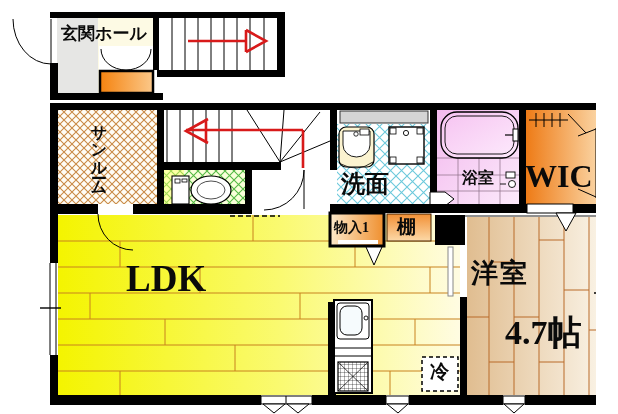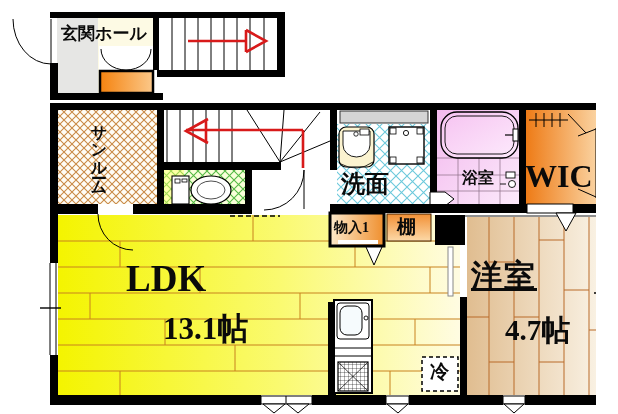--- a/index.html
+++ b/index.html
@@ -348,17 +348,16 @@
 </svg>
 
 <div class="lbl" style="left:61px;top:25px;font-size:17px;">玄関ホール</div>
 <div class="lbl lbl-v" style="left:91px;top:114px;height:92px;font-size:16px;">サンルーム</div>
 <div class="lbl" style="left:341px;top:172px;font-size:24px;">洗面</div>
 <div class="lbl" style="left:462px;top:170px;font-size:16px;font-family:Liberation Serif, serif;">浴室</div>
 <div class="lbl" style="left:525px;top:150px;font-size:32px;margin-top:10px;">WIC</div>
 <div class="lbl" style="left:334px;top:221px;font-size:14px;">物入1</div>
 <div class="lbl" style="left:397px;top:217px;font-size:19px;">棚</div>
 <div class="lbl" style="left:126px;top:260px;font-size:37px;">LDK</div>
-<div class="lbl" style="left:163px;top:313px;font-size:31px;">13.1帖</div>
-<div class="lbl" style="left:471px;top:260px;font-size:31px;letter-spacing:2px;text-decoration:underline;">洋室</div>
-<div class="lbl" style="left:505px;top:316px;font-size:29px;">4.7帖</div>
+<div class="lbl" style="left:471px;top:260px;font-size:27px;letter-spacing:2px;">洋室</div>
+<div class="lbl" style="left:505px;top:316px;font-size:34px;">4.7帖</div>
 <div class="lbl" style="left:430px;top:362px;font-size:19px;">冷</div>
 </div>
 
 </body></html>

